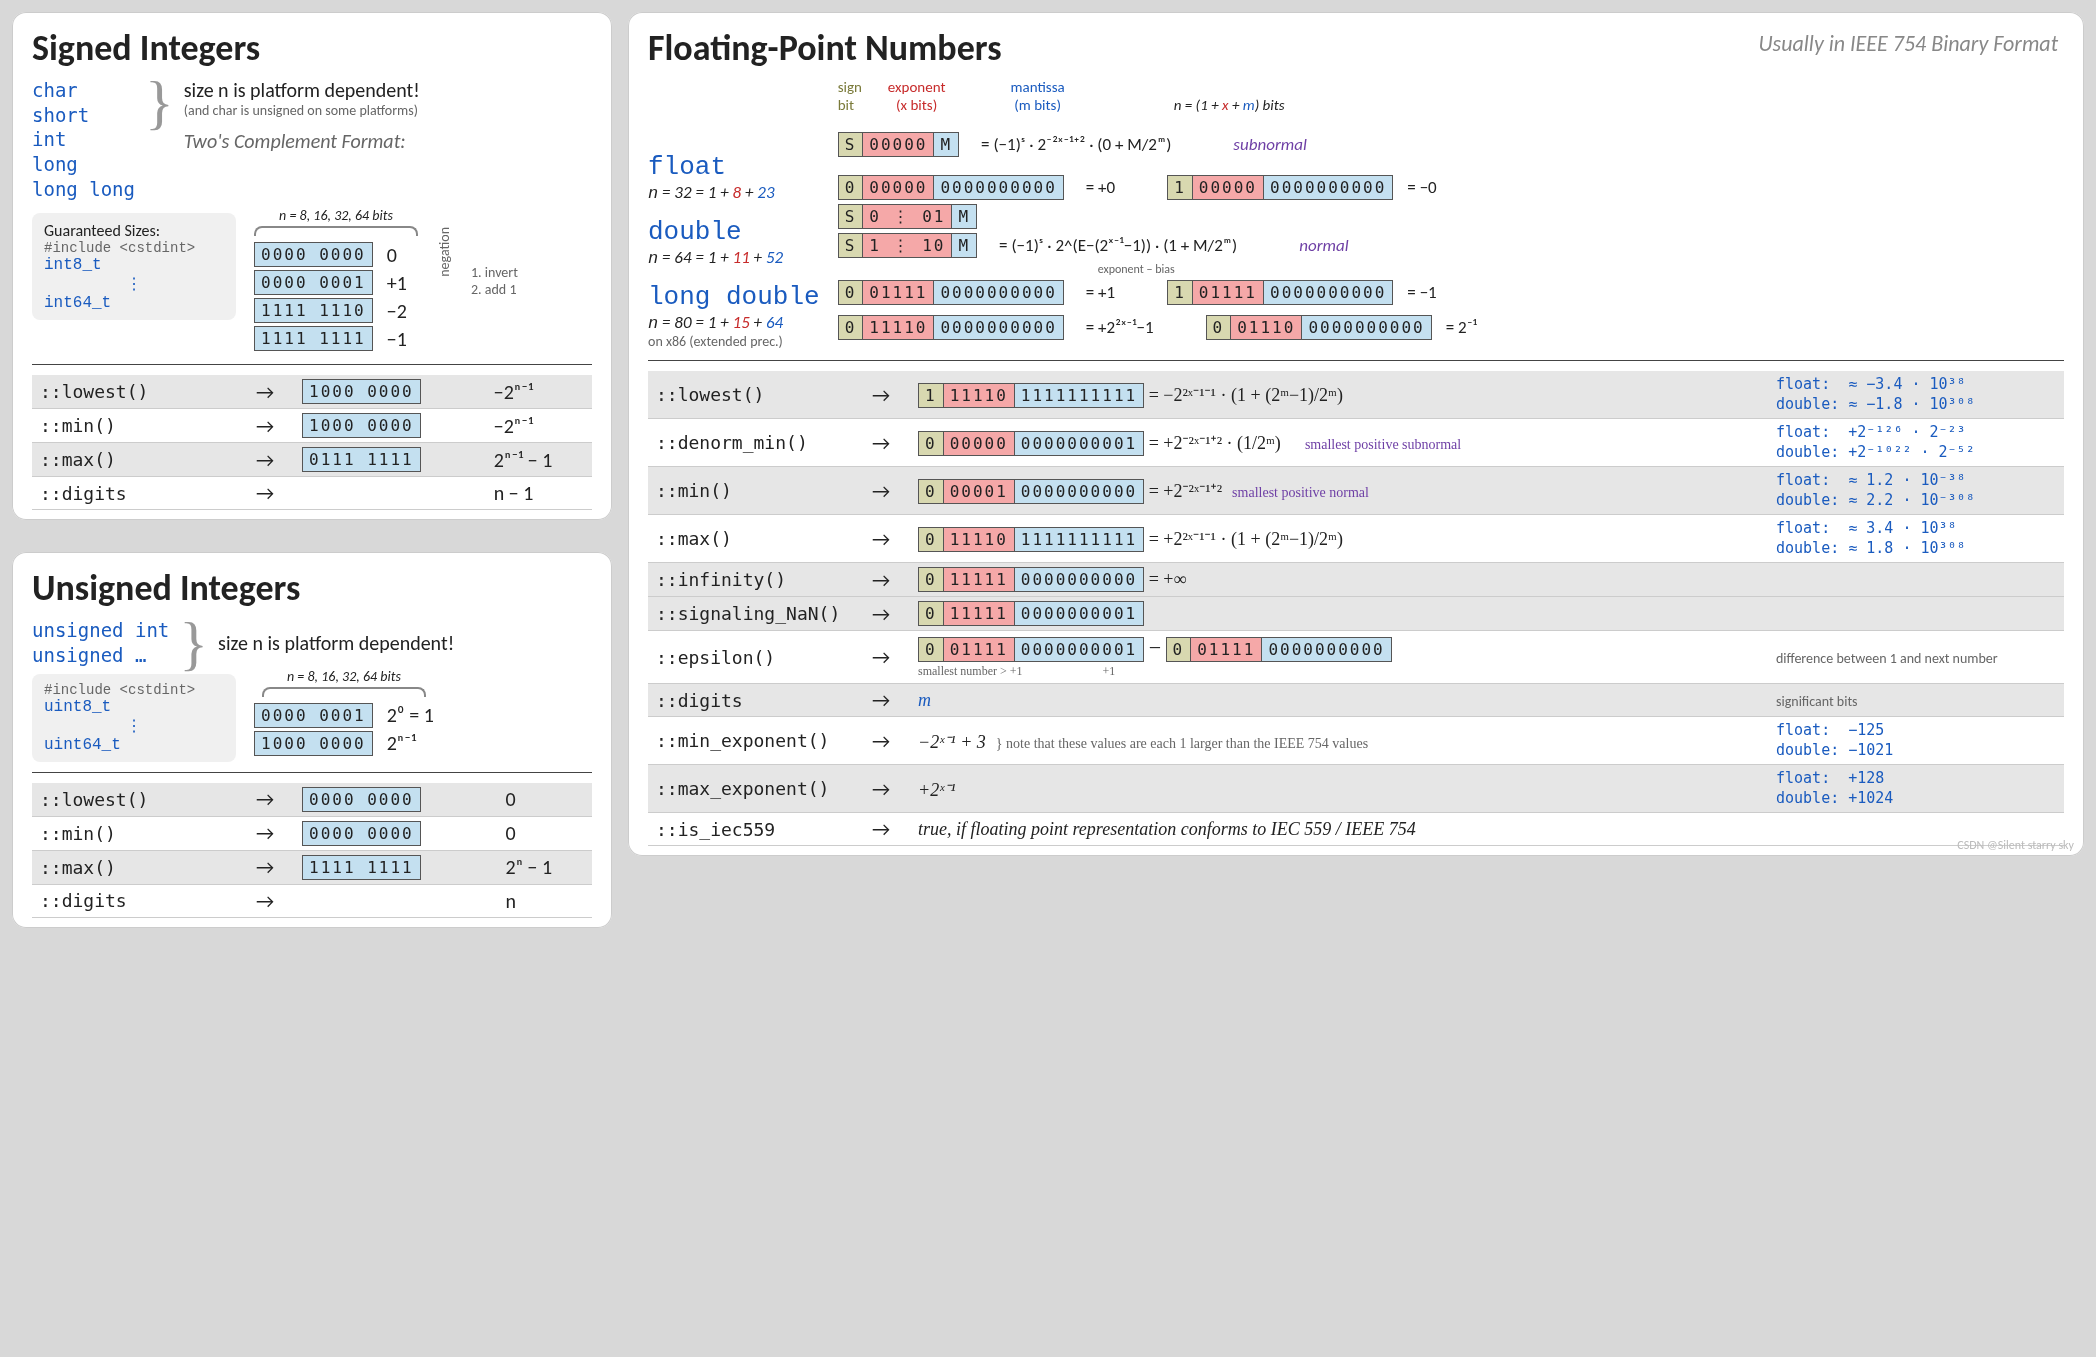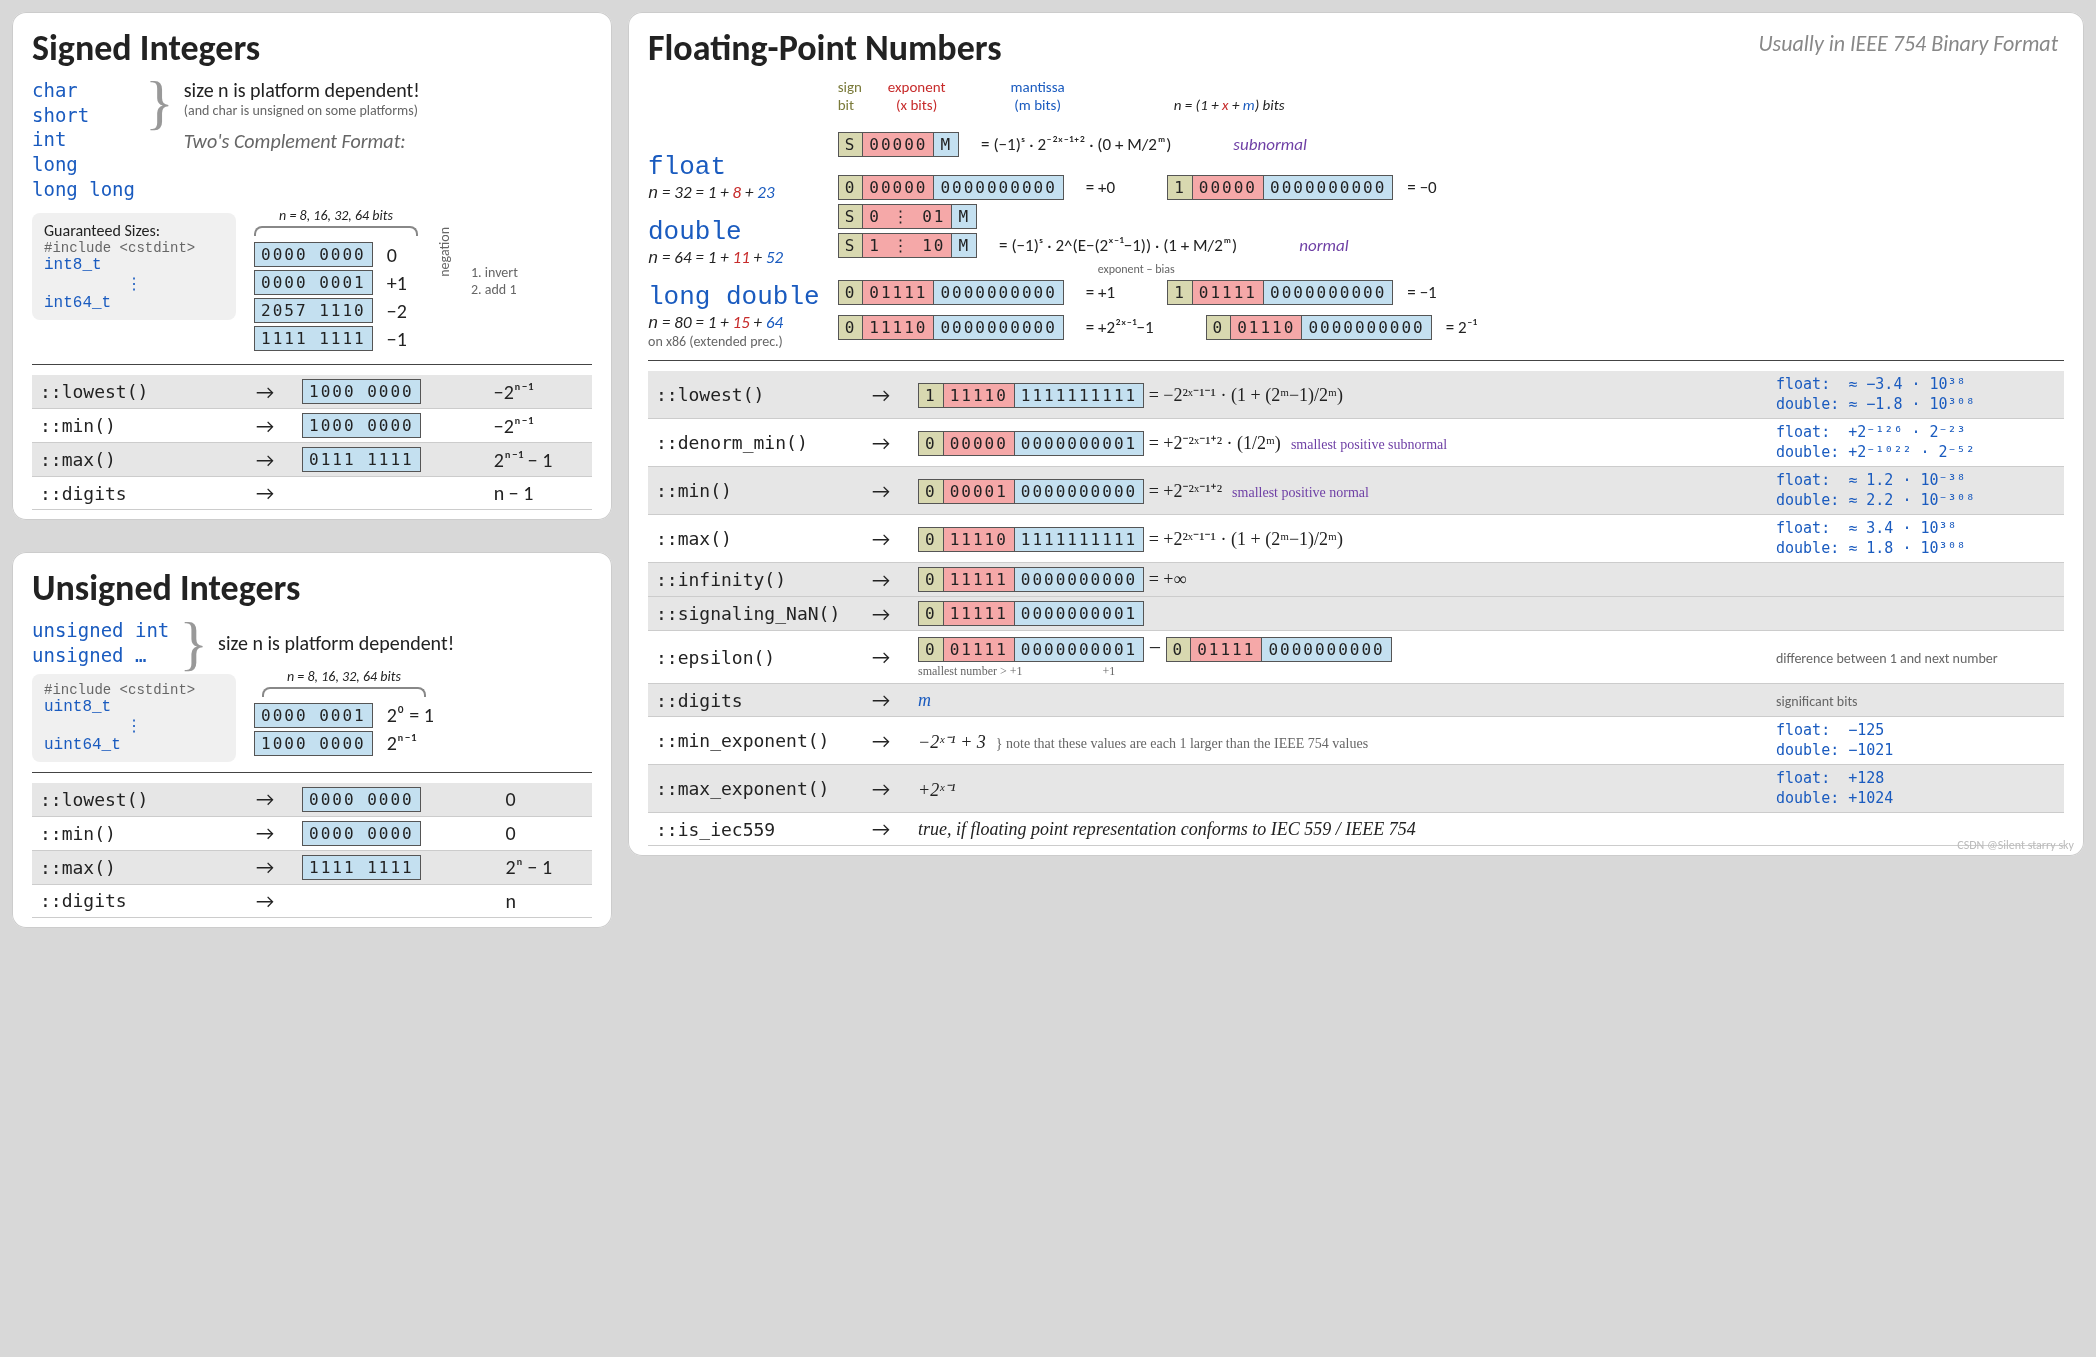--- a/index.html
+++ b/index.html
@@ -127,21 +127,21 @@
                 <span style="font-size:20px">0</span>
               </div>
               <div class="flex-row" style="gap:14px;margin:3px 0">
                 <span class="bits">
                   <span class="bx plain">0000 0001</span>
                 </span>
                 <span style="font-size:20px">+1</span>
               </div>
               <div class="flex-row" style="gap:14px;margin:3px 0">
                 <span class="bits">
-                  <span class="bx plain">2057 1110</span>
+                  <span class="bx plain">1111 1110</span>
                 </span>
                 <span style="font-size:20px">−2</span>
               </div>
               <div class="flex-row" style="gap:14px;margin:3px 0">
                 <span class="bits">
                   <span class="bx plain">1111 1111</span>
                 </span>
                 <span style="font-size:20px">−1</span>
               </div>
             </div>
@@ -389,21 +389,21 @@
                 <div class="sidecol"><span>float:&nbsp; ≈ −3.4 · 10³⁸</span><br><span>double: ≈ −1.8 · 10³⁰⁸</span></div>
               </td>
             </tr>
             <tr class="">
               <td class="fn">::denorm_min()</td>
               <td class="arrow"></td>
               <td class="formula"><span class="bits">
                   <span class="bx sign">0</span>
                   <span class="bx exp">00000</span>
                   <span class="bx mant">0000000001</span>
-                </span> <span>= +2⁻²ˣ⁻¹⁺² · (1/2ᵐ)</span><span class="purple small" style="margin-left:10px">smallest positive subnormal</span></td>
+                </span> <span>= +2⁻²ˣ⁻¹⁺² · (1/2ᵐ)</span><span class="purple small" style="margin-left:24px">smallest positive subnormal</span></td>
               <td class="vals">
                 <div class="sidecol"><span>float:&nbsp; +2⁻¹²⁶ · 2⁻²³</span><br><span>double: +2⁻¹⁰²² · 2⁻⁵²</span></div>
               </td>
             </tr>
             <tr class="alt">
               <td class="fn">::min()</td>
               <td class="arrow"></td>
               <td class="formula"><span class="bits">
                   <span class="bx sign">0</span>
                   <span class="bx exp">00001</span>

